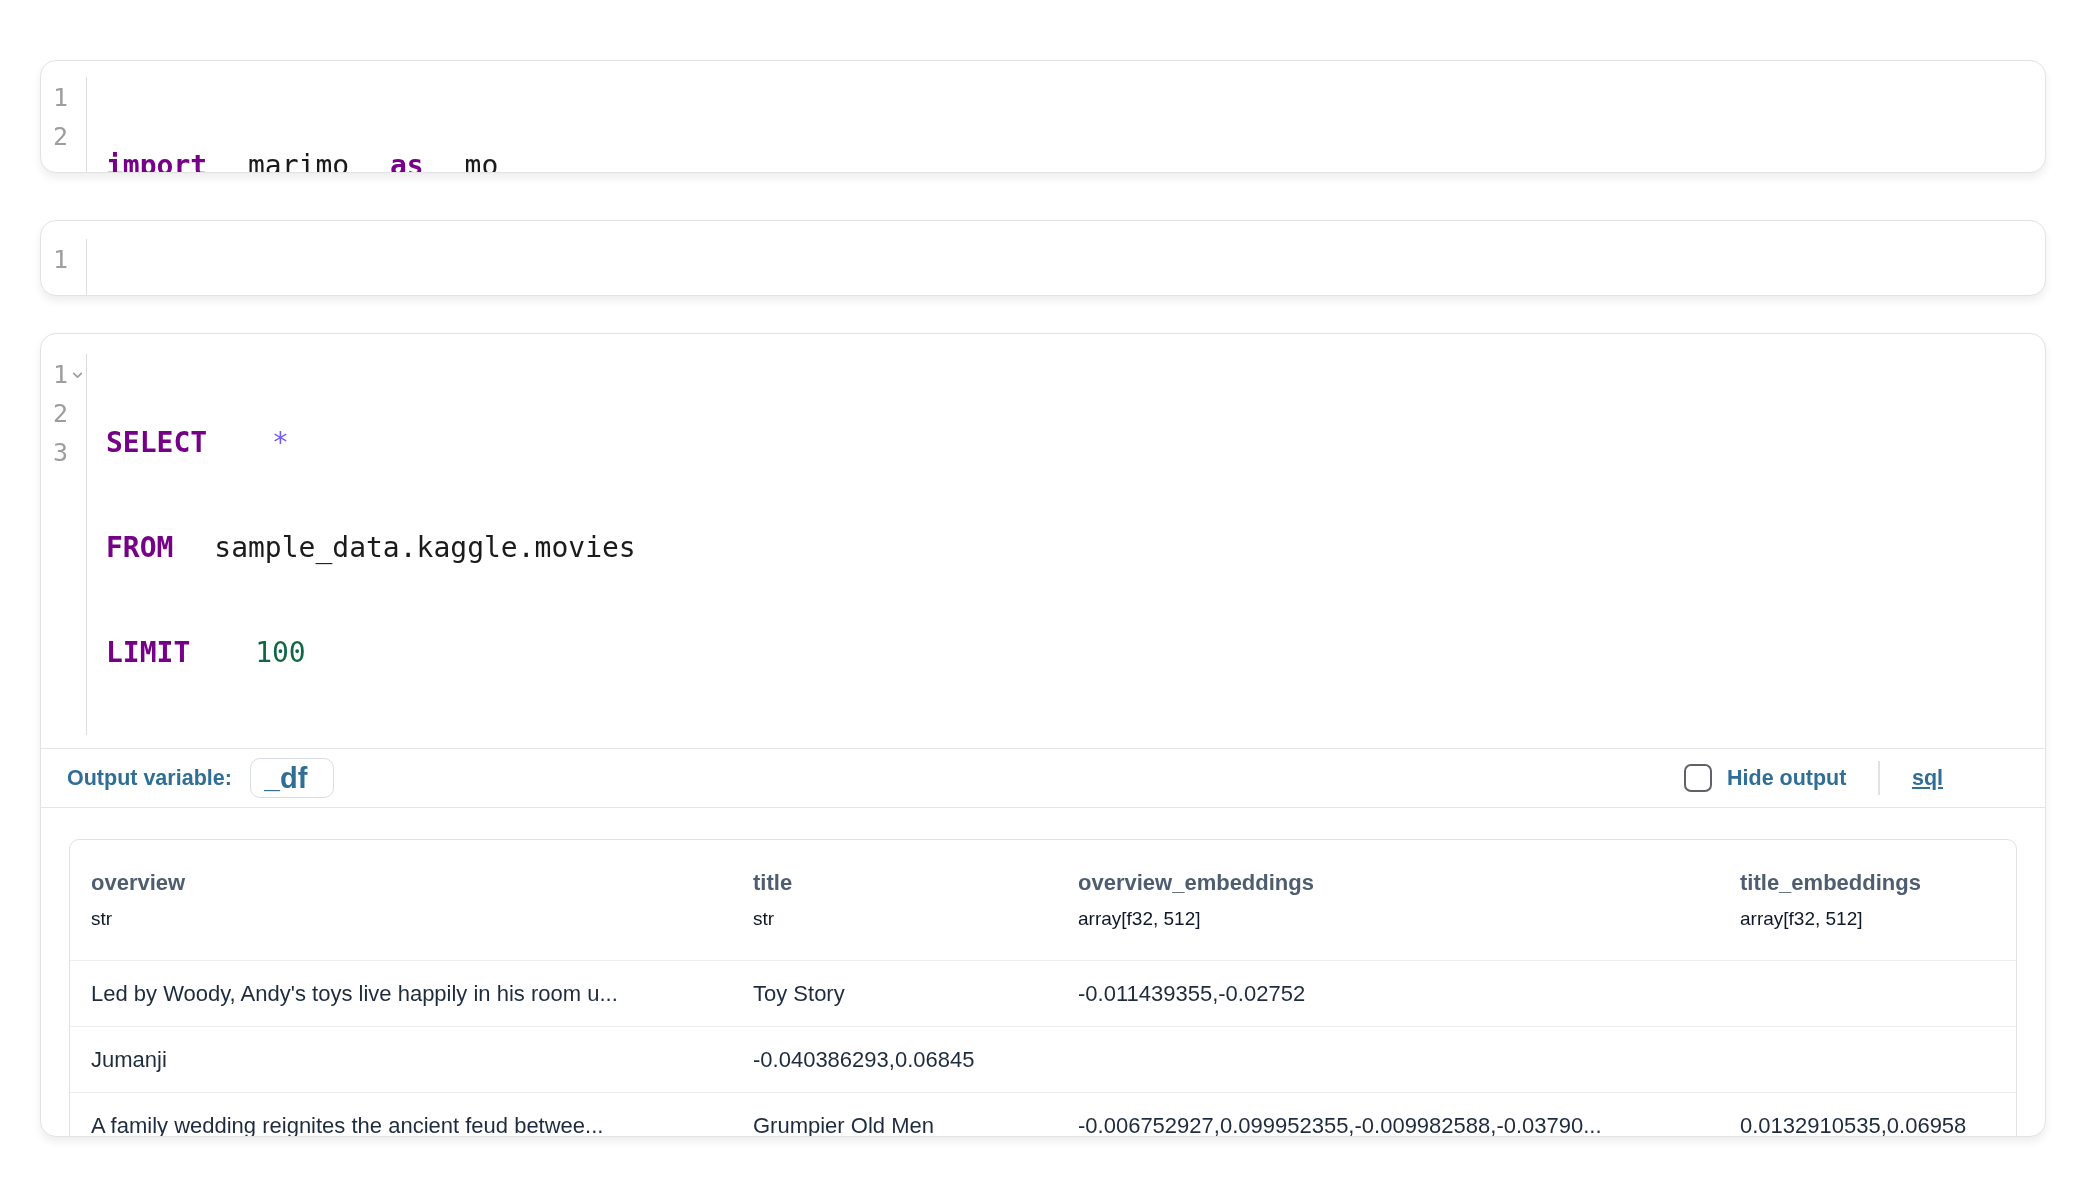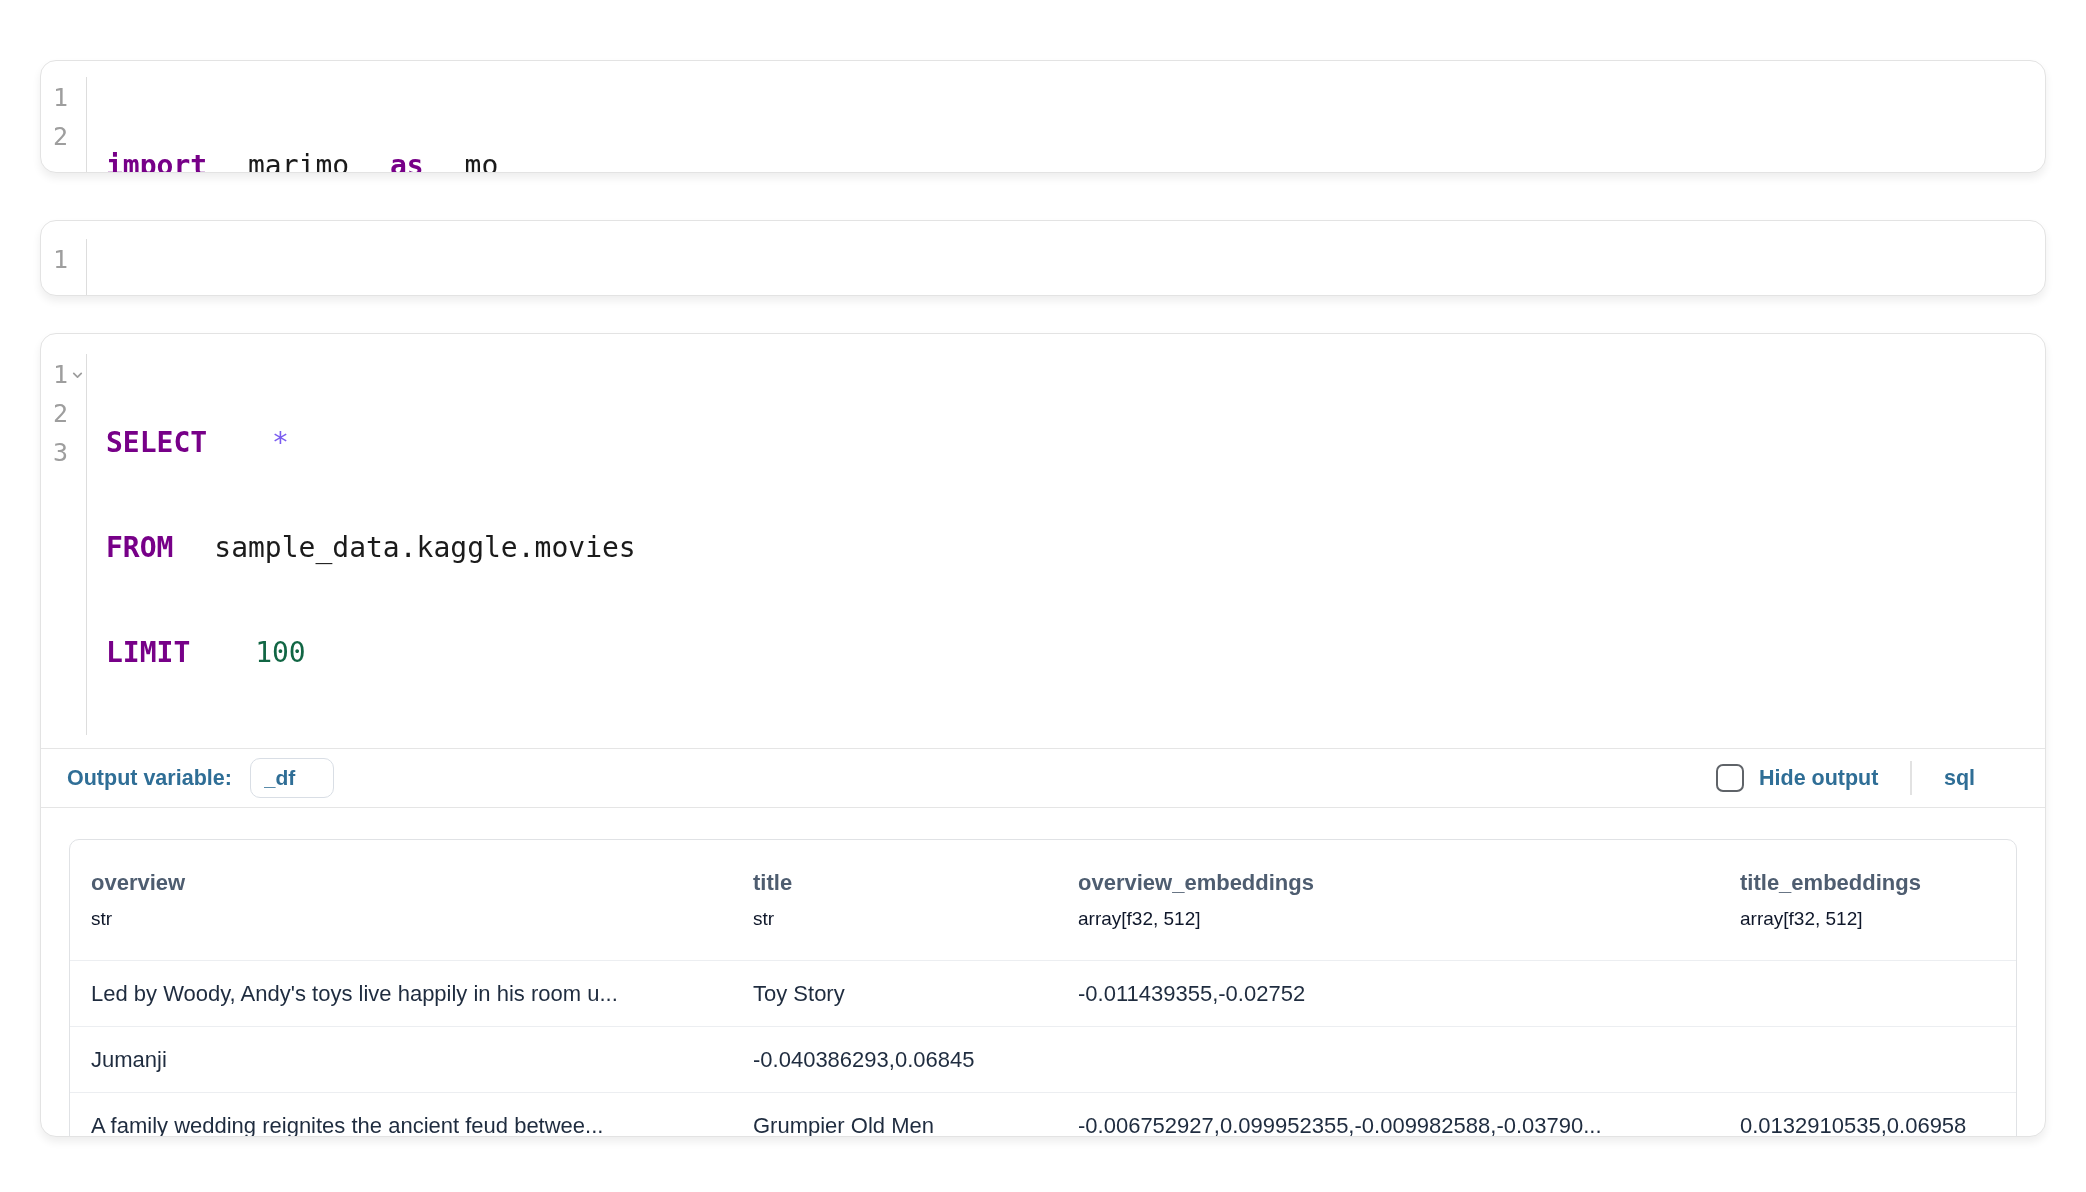--- a/index.html
+++ b/index.html
@@ -49,33 +49,33 @@
   
   .toolbar {
     border-top:1.5px solid #e5e5e5; border-bottom:1.5px solid #e5e5e5;
     height:60px; display:flex; align-items:center; padding:0 26px;
     flex:0 0 auto;
   }
   .steel { color:#2f6e96; font-weight:bold; font-size:21.5px; }
   .outvar-input {
     margin-left:18px; width:84px; height:40px;
     border:1.5px solid #d9dee5; border-radius:10px;
-    color:#2f6e96; font-weight:bold; font-size:21px;
+    color:#2f6e96; font-weight:bold; font-size:29px;
     padding:0 8px 0 13px; font-family:"Liberation Sans", sans-serif;
     background:#fff; outline:none;
   }
   .toolbar-right { margin-left:auto; display:flex; align-items:center; }
   .hide-checkbox {
     appearance:none; -webkit-appearance:none;
     width:28px; height:28px; border:2.5px solid #5f6368; border-radius:7px;
     background:#fff; cursor:pointer; margin:0;
   }
   .hide-label { margin-left:15px; cursor:pointer; }
   .vdiv { width:1.5px; height:34px; background:#e2e2e2; margin:0 32px; }
-  .lang-label { margin-right:44px; cursor:pointer; }
+  .lang-label { margin-right:76px; cursor:pointer;text-decoration:underline; }
 
   
   .output-area { padding:31px 28px 0; flex:1; display:flex; flex-direction:column; }
   .data-table {
     border:1.5px solid #e0e2e5; border-radius:10px; overflow:hidden;
     flex:0 0 auto; background:#fff;
   }
   .tgrid { display:grid; grid-template-columns:662px 325px 662px 1fr; }
   .thead { padding:30px 0; }
   .th { padding-left:21px; overflow:hidden; white-space:nowrap; }

